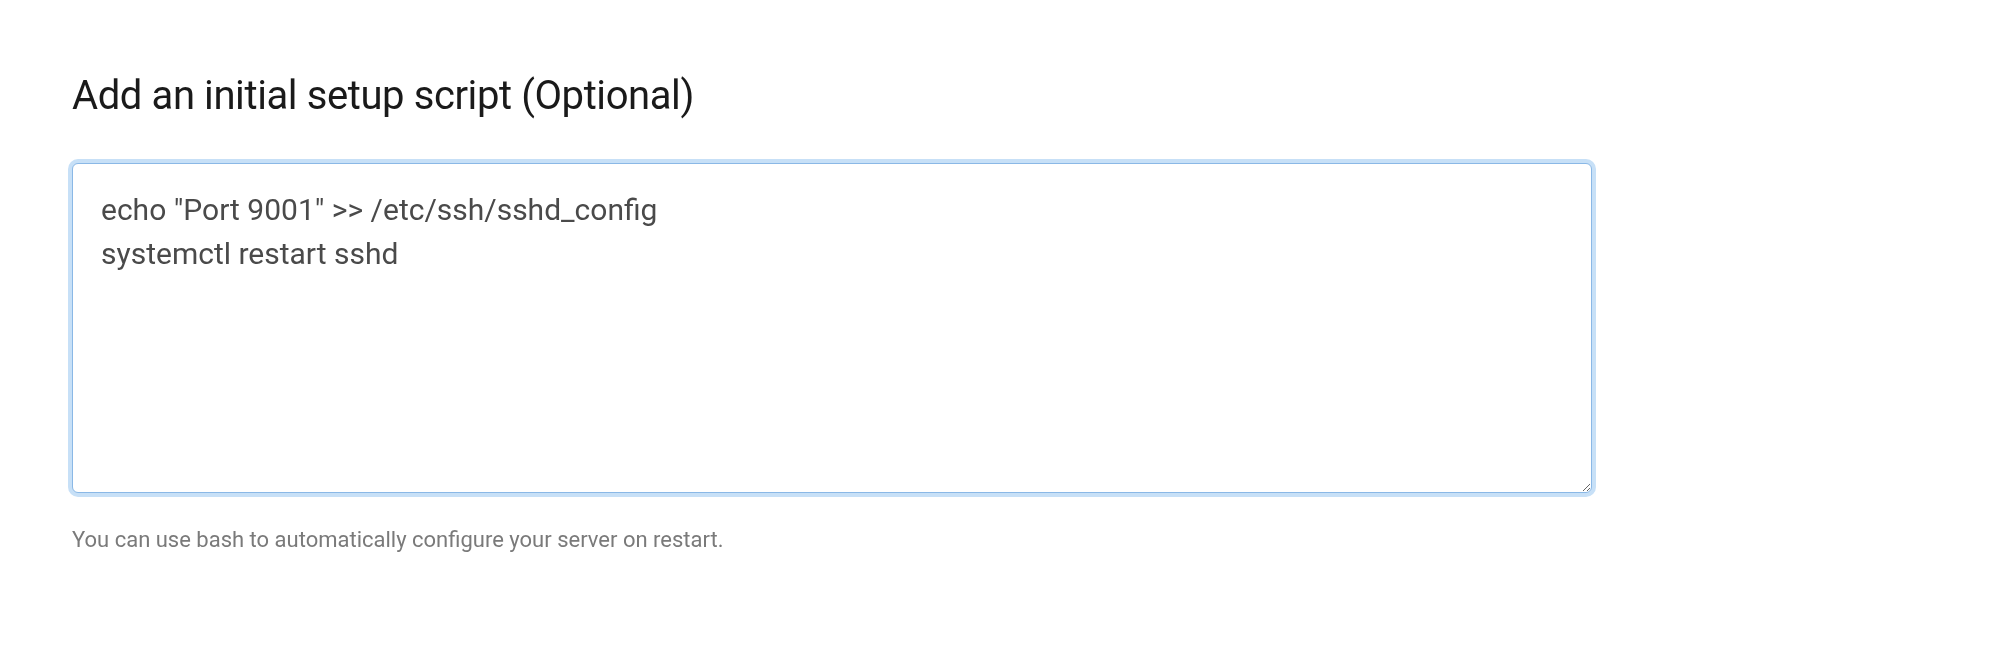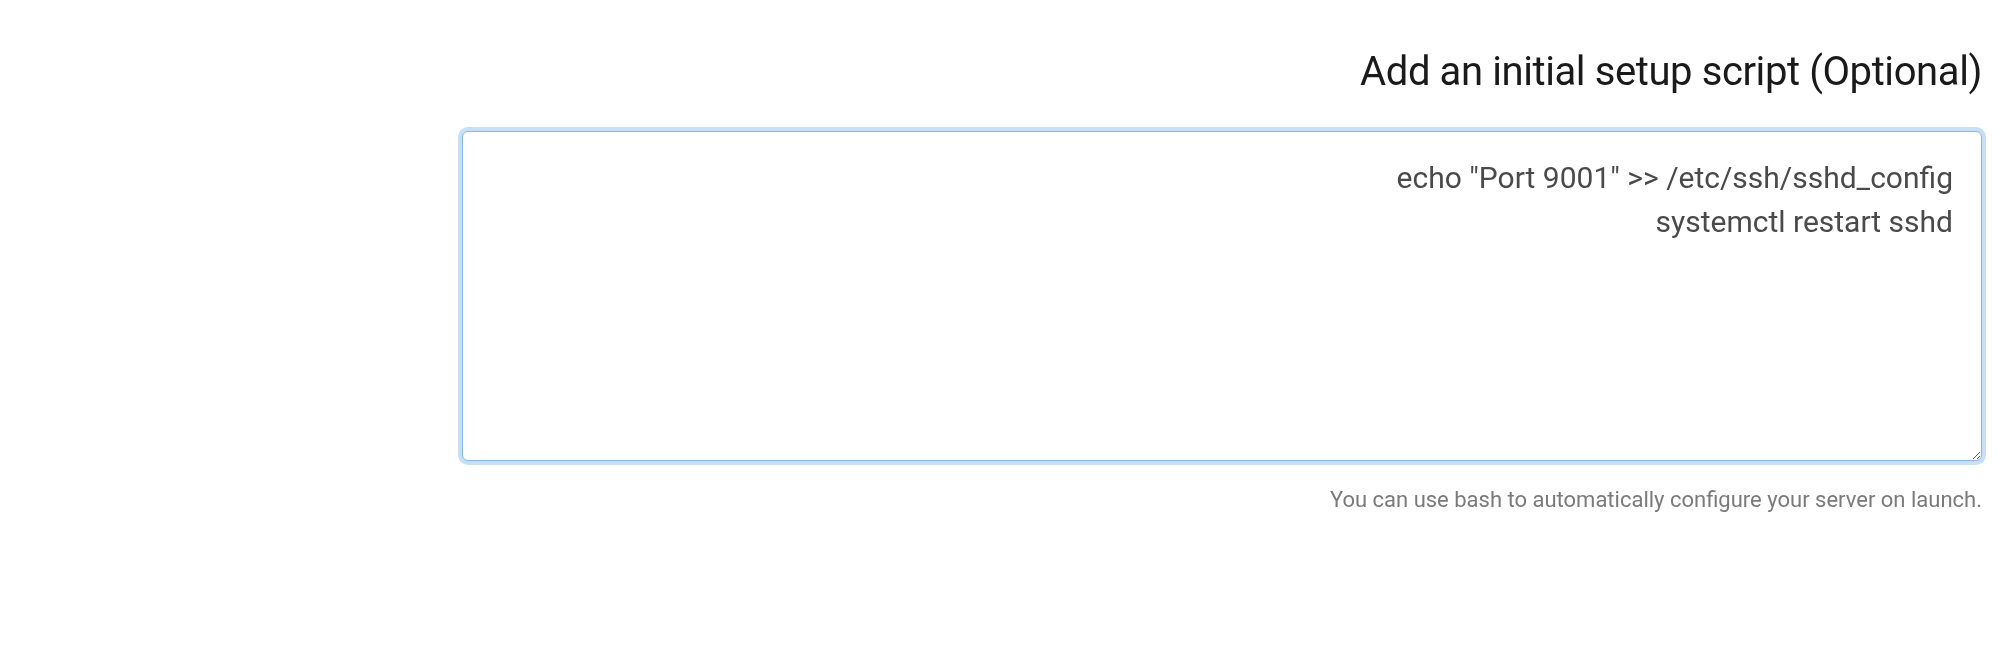--- a/index.html
+++ b/index.html
@@ -1,19 +1,18 @@
 <!DOCTYPE html>
 <html><head>
   <meta charset="utf-8">
   <style>
     * {
       box-sizing: border-box;
-      margin: 8px;
+      margin: 16px;
       padding: 0;
-      text-align: right;
     }
     body {
       font-family: -apple-system, BlinkMacSystemFont, "Segoe UI", Roboto, "Helvetica Neue", Arial, sans-serif;
       background: #ffffff;
       padding: 24px;
       width: 1998px;
       color: #333333;
     }
     .section-heading {
       font-size: 40px;
@@ -49,16 +48,16 @@
 </head>
 <body>
 
 
 
 <h2 class="section-heading">Add an initial setup script (Optional)</h2>
 
 <textarea class="script-textarea" style="">echo "Port 9001" &gt;&gt; /etc/ssh/sshd_config
 systemctl restart sshd</textarea>
 
-<p class="helper-text">You can use bash to automatically configure your server on launch.</p>
+<p class="helper-text">You can use bash to automatically configure your server on restart.</p>
 
 
 
 
 </body></html>

